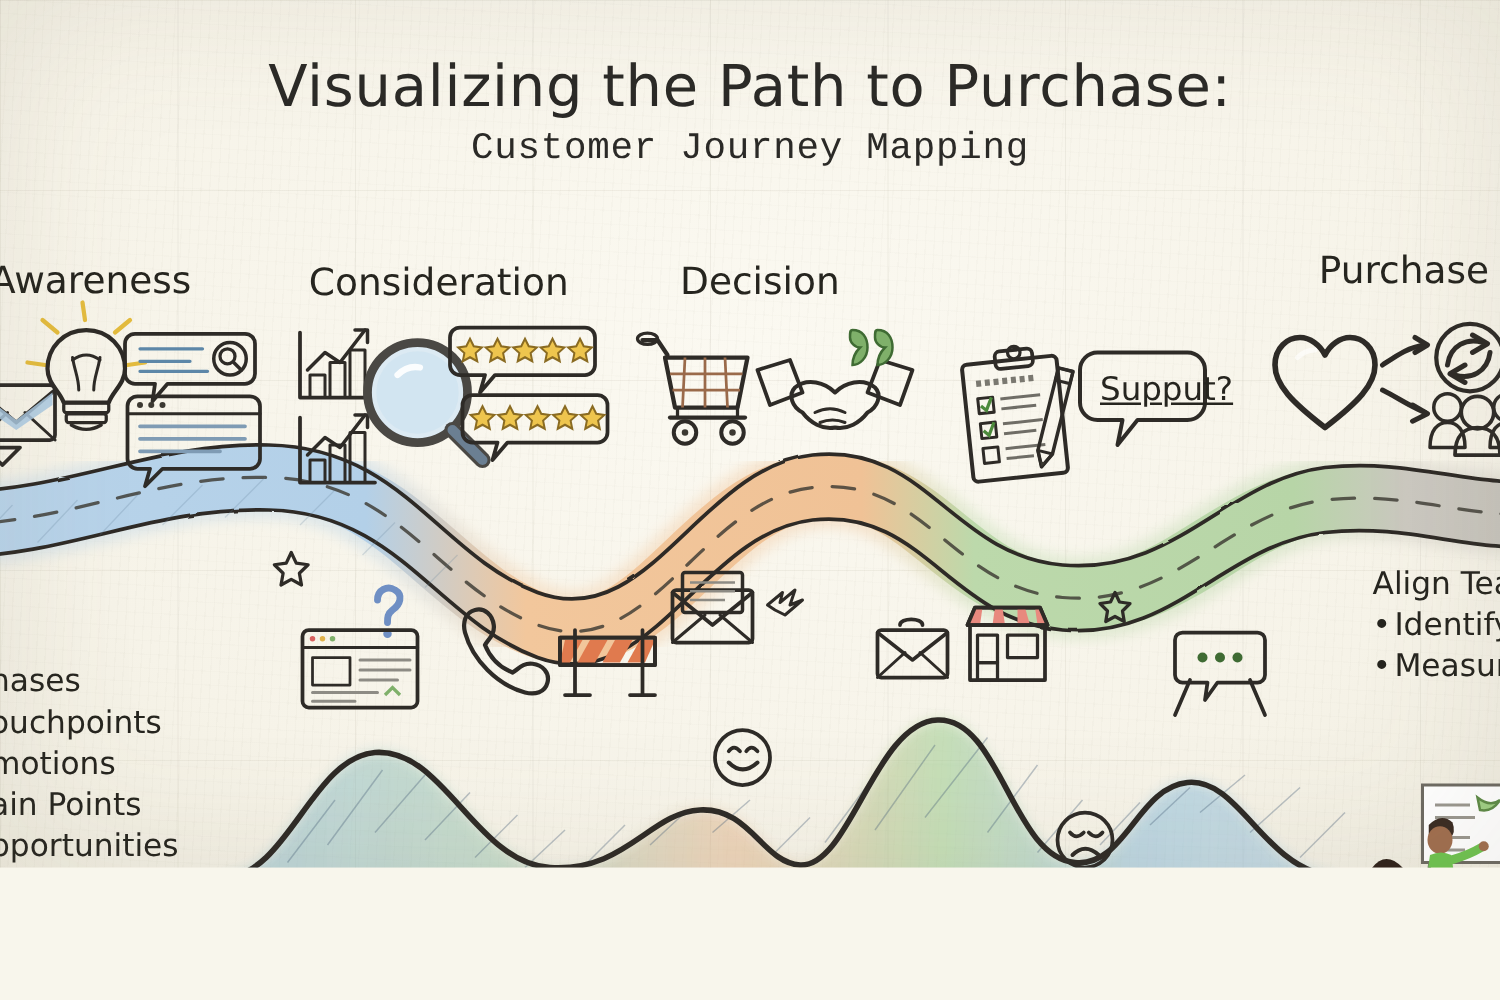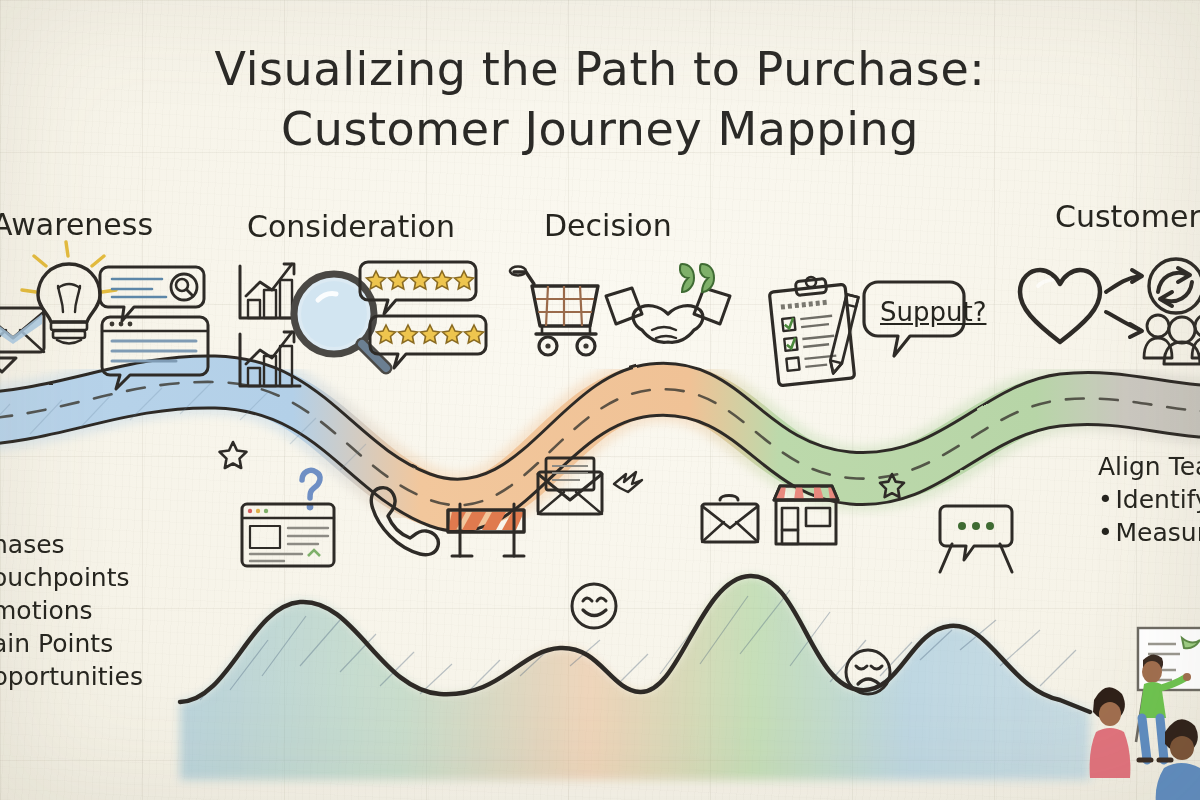--- a/index.html
+++ b/index.html
@@ -1,42 +1,42 @@
 <!DOCTYPE html>
 <html><head>
 <meta charset="utf-8">
 <style>
   html,body{margin:0;padding:0;}
   body{
     width:1200px;height:800px;overflow:hidden;
     background:#f8f6ec;
     font-family:"DejaVu Sans", sans-serif;
   }
-  #canvas{position:relative;width:1200px;height:800px;overflow:hidden;
+  #canvas{position:relative;width:1200px;height:694px;overflow:hidden;
     background:
       linear-gradient(to right, rgba(190,185,170,.20) 1px, transparent 1px) 0 0/142px 100%,
       linear-gradient(to bottom, rgba(190,185,170,.18) 1px, transparent 1px) 0 0/100% 152px,
       radial-gradient(ellipse at 50% 40%, #fbf9f1 0%, #f6f3e8 70%, #efecdf 100%);
   }
   .paperfib{position:absolute;inset:0;pointer-events:none;
     background:
       repeating-linear-gradient(93deg, rgba(150,145,125,.035) 0 1px, transparent 1px 7px),
       repeating-linear-gradient(3deg, rgba(150,145,125,.025) 0 1px, transparent 1px 11px);
   }
   .vig{position:absolute;inset:0;pointer-events:none;
     box-shadow:inset 0 0 120px rgba(120,110,85,.10);}
 
   
   .title{
     position:absolute;left:0;right:0;top:42px;text-align:center;
     font-family:"DejaVu Sans", sans-serif;
     color:#2b2a27;line-height:1.18;
   }
   .title .l1{display:block;font-size:46px;letter-spacing:.6px;font-weight:400;}
-  .title .l2{display:block;font-size:46px;letter-spacing:.6px;font-weight:400;margin-top:6px;}
+  .title .l2{display:block;font-size:30px;letter-spacing:.6px;font-weight:400;margin-top:6px;font-family:Liberation Mono, monospace;}
   .stage-label{
     position:absolute;font-size:30px;color:#26251f;white-space:nowrap;
   }
   .side-list{position:absolute;font-size:25px;color:#26251f;line-height:1.32;white-space:nowrap;}
   .side-list div{margin:0;}
   .bullet{display:inline-block;width:.7em;}
 
   
   svg.art{position:absolute;left:0;top:0;width:1200px;height:800px;}
   .ink{fill:none;stroke:#2e2b27;stroke-linecap:round;stroke-linejoin:round;}
@@ -421,21 +421,21 @@
   </svg>
 
   <div class="title">
     <span class="l1">Visualizing the Path to Purchase:</span>
     <span class="l2">Customer Journey Mapping</span>
   </div>
 
   <div class="stage-label" style="left:-8px;top:207px;">Awareness</div>
   <div class="stage-label" style="left:544px;top:208px;">Decision</div>
   <div class="stage-label" style="left:247px;top:209px;">Consideration</div>
-  <div class="stage-label" style="left:1055px;top:199px;">Customer</div>
+  <div class="stage-label" style="left:1055px;top:199px;">Purchase</div>
 
   <div style="position:absolute;left:880px;top:297px;font-size:26px;color:#26251f;text-decoration:underline;">Supput?</div>
 
   <div class="side-list" style="left:-8px;top:528px;">
     <div>hases</div>
     <div>ouchpoints</div>
     <div>motions</div>
     <div>ain Points</div>
     <div>pportunities</div>
   </div>

